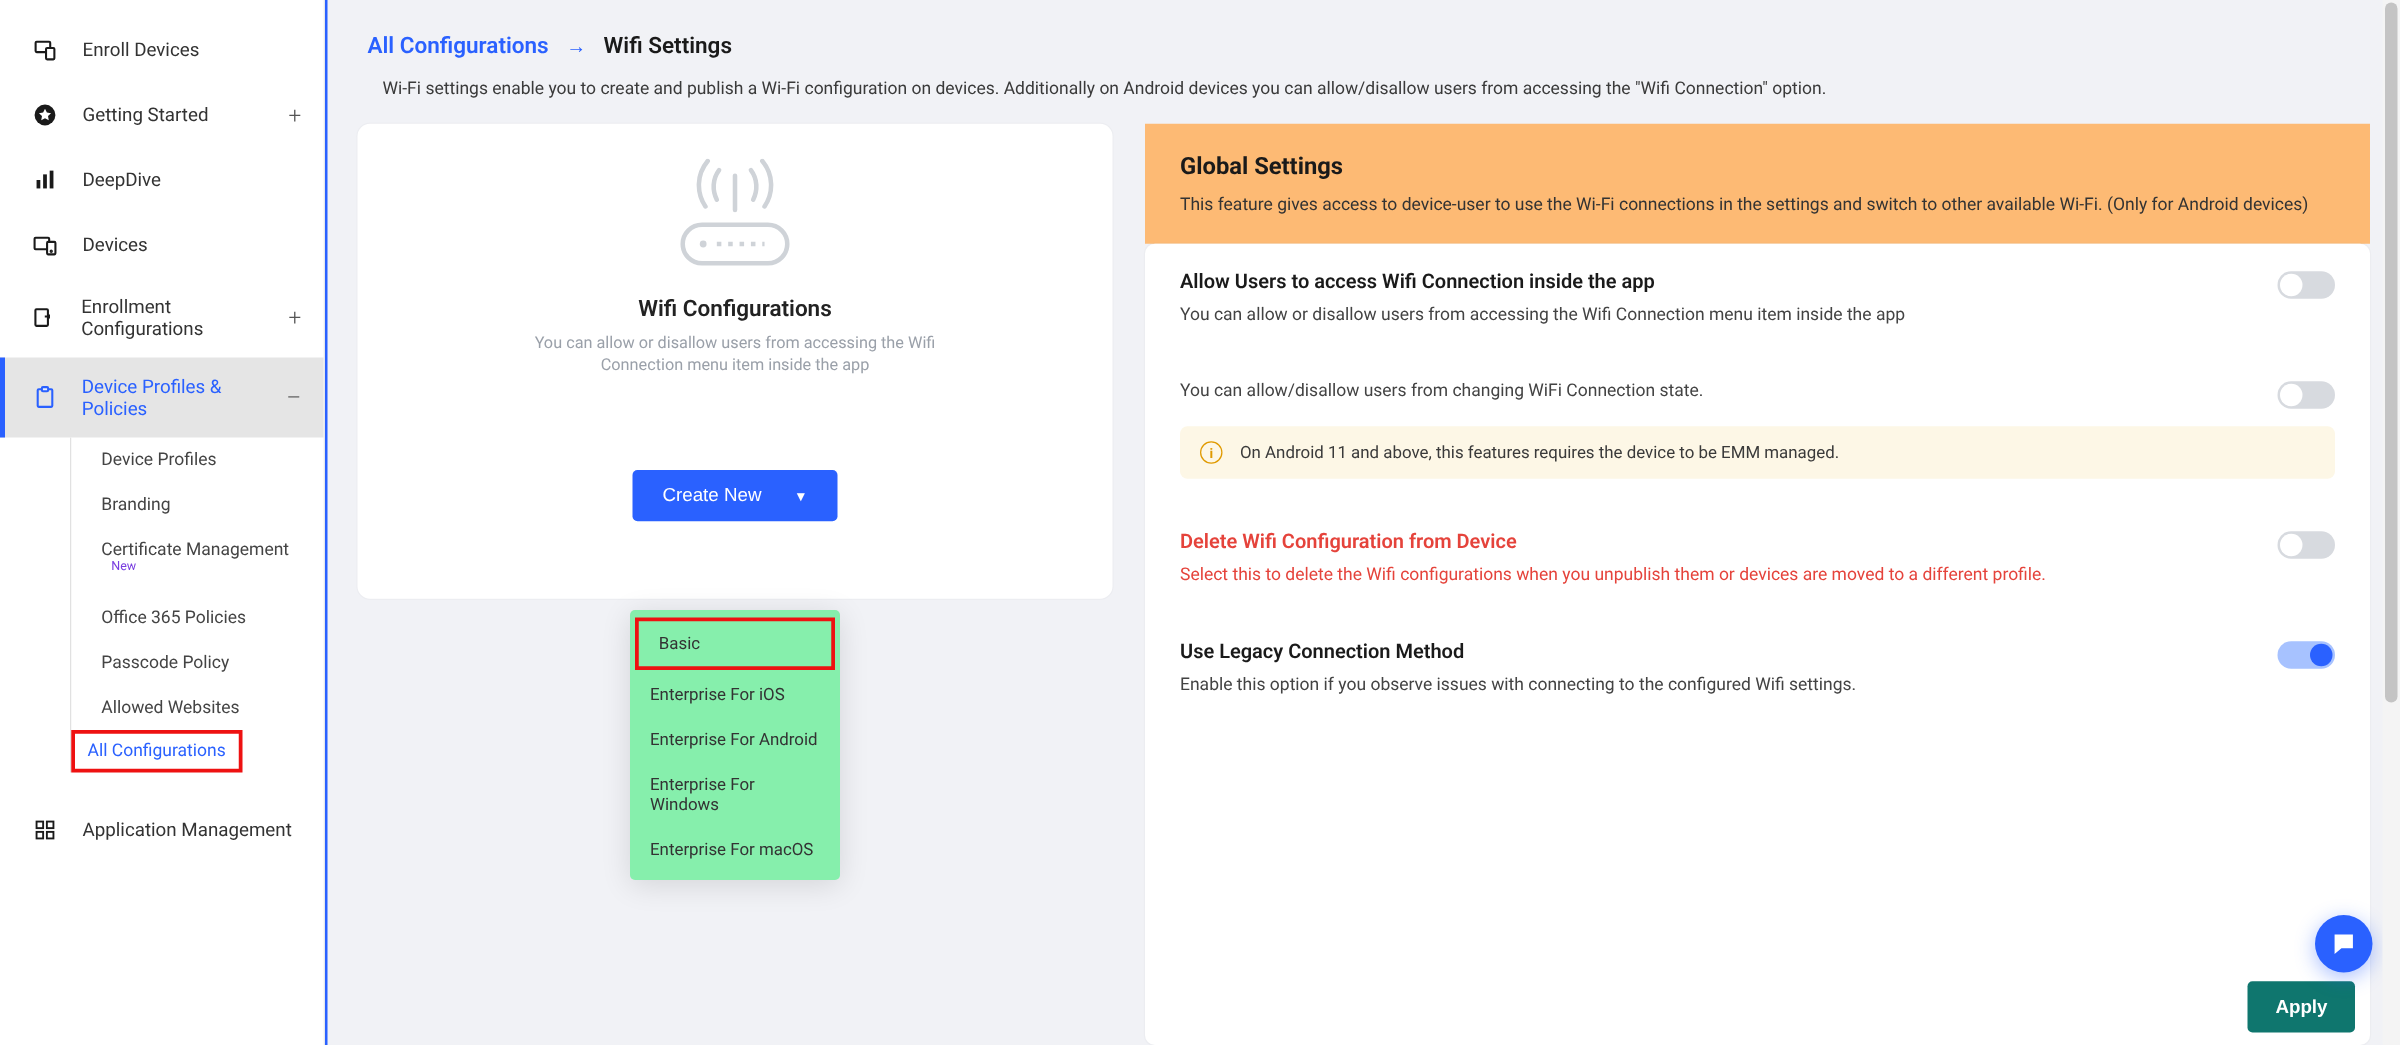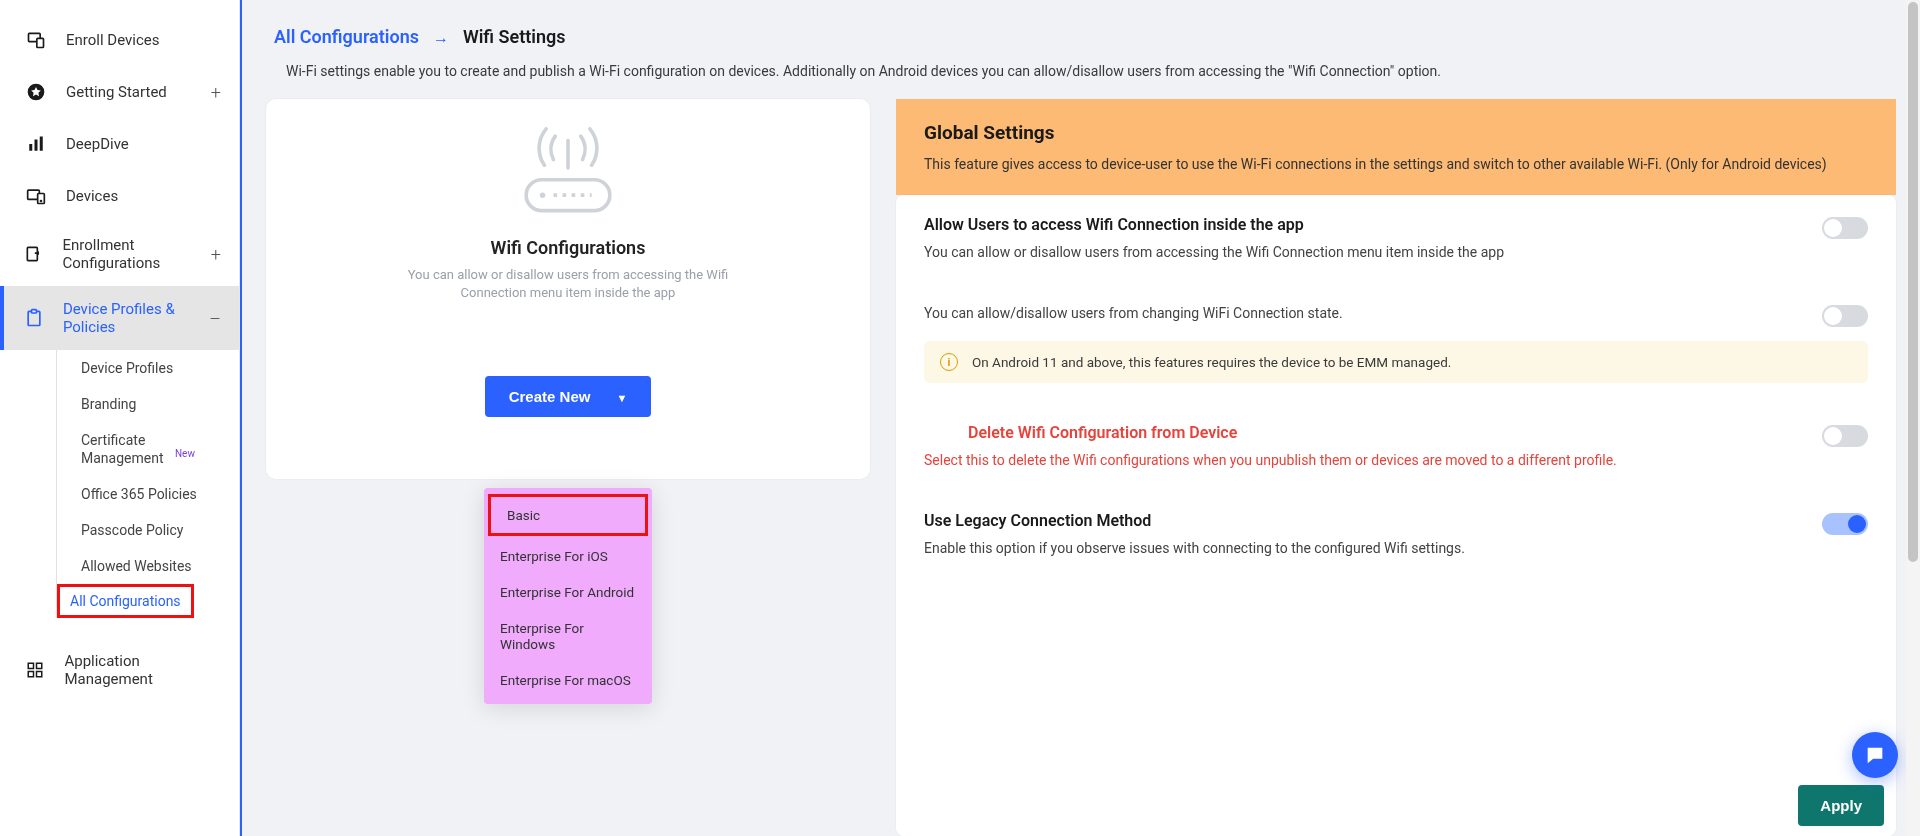--- a/index.html
+++ b/index.html
@@ -8,21 +8,21 @@
     background: #f4f5f8;
     color: #1a1a1a;
     width: 1920px;
     height: 836px;
     overflow: hidden;
     display: flex;
   }
 
   
   .sidebar {
-    width: 240px;
+    width: 260px;
     background: #fff;
     border-right: 1px solid #e6e8ec;
     height: 100%;
     overflow-y: auto;
     padding-top: 14px;
     flex-shrink: 0;
   }
   .sidebar-item {
     display: flex;
     align-items: center;
@@ -159,38 +159,38 @@
     max-width: 380px;
     line-height: 1.4;
   }
   .create-btn {
     margin-top: 74px;
     background: #2a61ff;
     color: #fff;
     border: none;
     padding: 12px 24px;
     font-size: 15px;
-    font-weight: 700;
+    font-weight: 400;
     border-radius: 4px;
     cursor: pointer;
     display: flex;
     align-items: center;
     gap: 26px;
   }
   .create-btn .caret {
     font-size: 11px;
     margin-top:2px;
   }
   .dropdown {
     position: absolute;
     top: 389px;
     left: 50%;
     transform: translateX(-50%);
     width: 168px;
-    background: #f0abfc;
+    background: #86efac;
     border-radius: 4px;
     box-shadow: 0 4px 24px rgba(0,0,0,0.12);
     z-index: 10;
     padding: 6px 0;
   }
   .dropdown-item {
     padding: 10px 16px;
     font-size: 13.5px;
     color: #333;
     cursor: pointer;
@@ -235,21 +235,21 @@
     align-items: flex-start;
     gap: 24px;
   }
   .setting-texts { flex: 1; }
   .setting-title {
     font-size: 16px;
     font-weight: 600;
     color: #1a1a1a;
     margin-bottom: 8px;
   }
-  .setting-title.danger { color: #e5433b; margin-left: 44px; }
+  .setting-title.danger { color: #e5433b; }
   .setting-desc {
     font-size: 14px;
     color: #434343;
     line-height: 1.5;
   }
   .setting-desc.danger { color: #e5433b; }
   .info-banner {
     background: #fdf7e6;
     border-radius: 6px;
     padding: 12px 16px;

